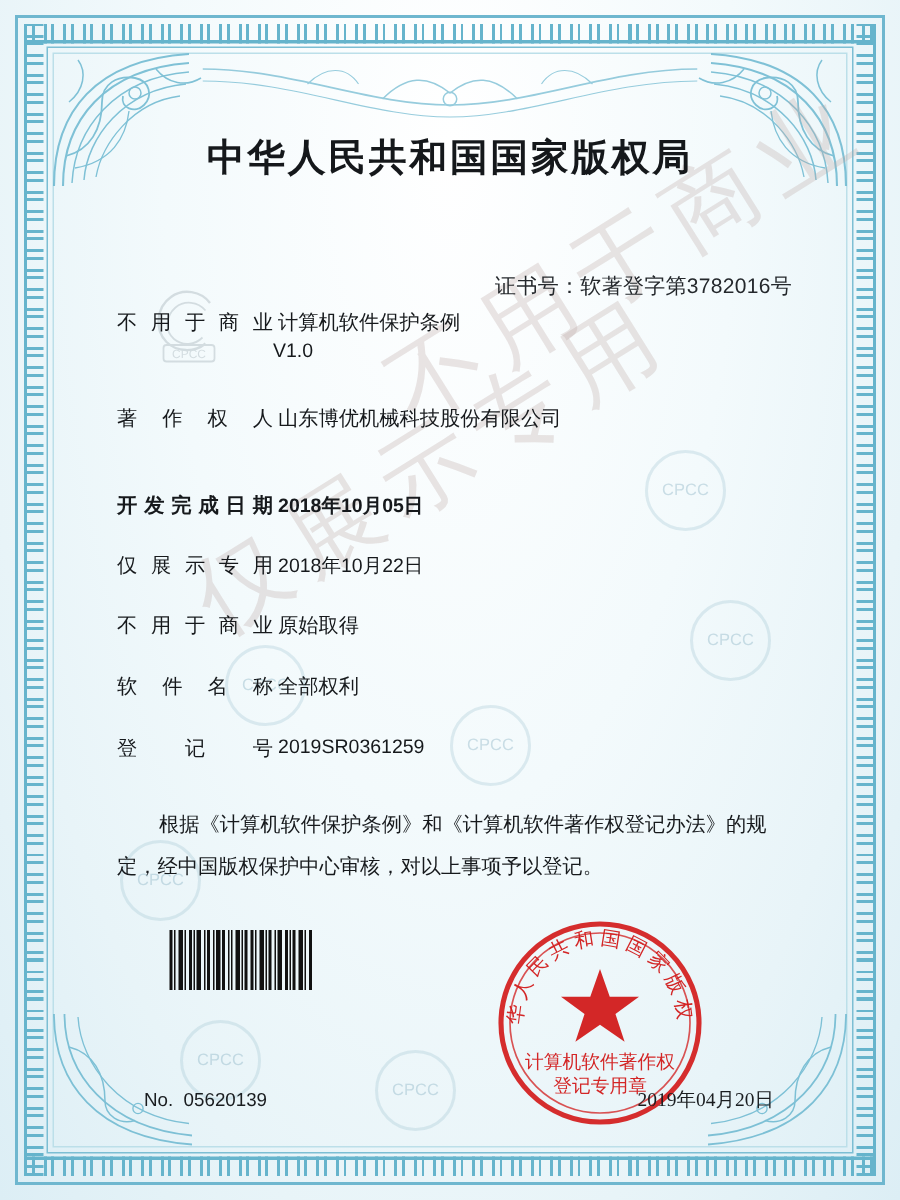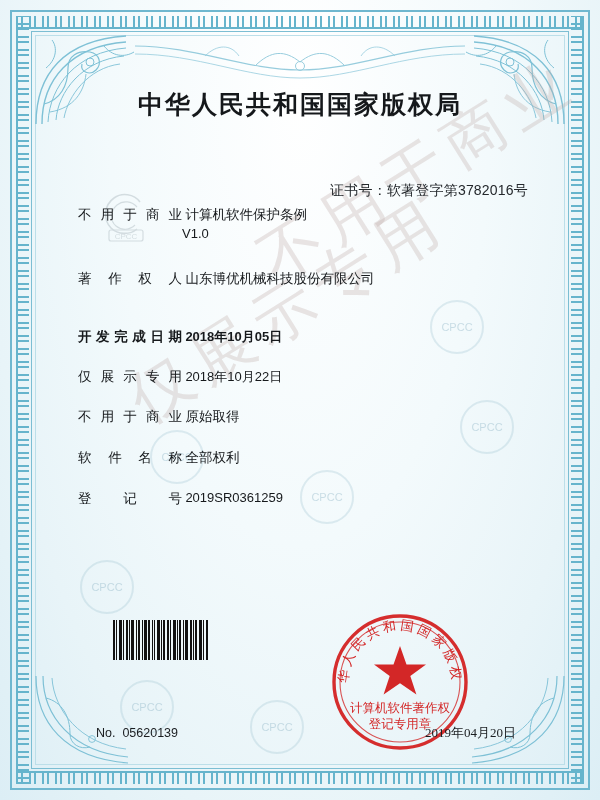--- a/index.html
+++ b/index.html
@@ -332,20 +332,21 @@
         <span class="val">全部权利</span>
       </div>
 
       <div class="row r7">
         <span class="lbl">登记号</span>
         <span class="val val-num">2019SR0361259</span>
       </div>
 
     </div>
 
+    <div class="para">根据《计算机软件保护条例》和《计算机软件著作权登记办法》的规定，经中国版权保护中心审核，对以上事项予以登记。</div>
 
     <div class="barcode">
       <i style="width:2px"></i>
         <i style="width:1px;background:transparent"></i>
       <i style="width:1px"></i>
         <i style="width:2px;background:transparent"></i>
       <i style="width:3px"></i>
         <i style="width:1px;background:transparent"></i>
       <i style="width:1px"></i>
         <i style="width:2px;background:transparent"></i>

